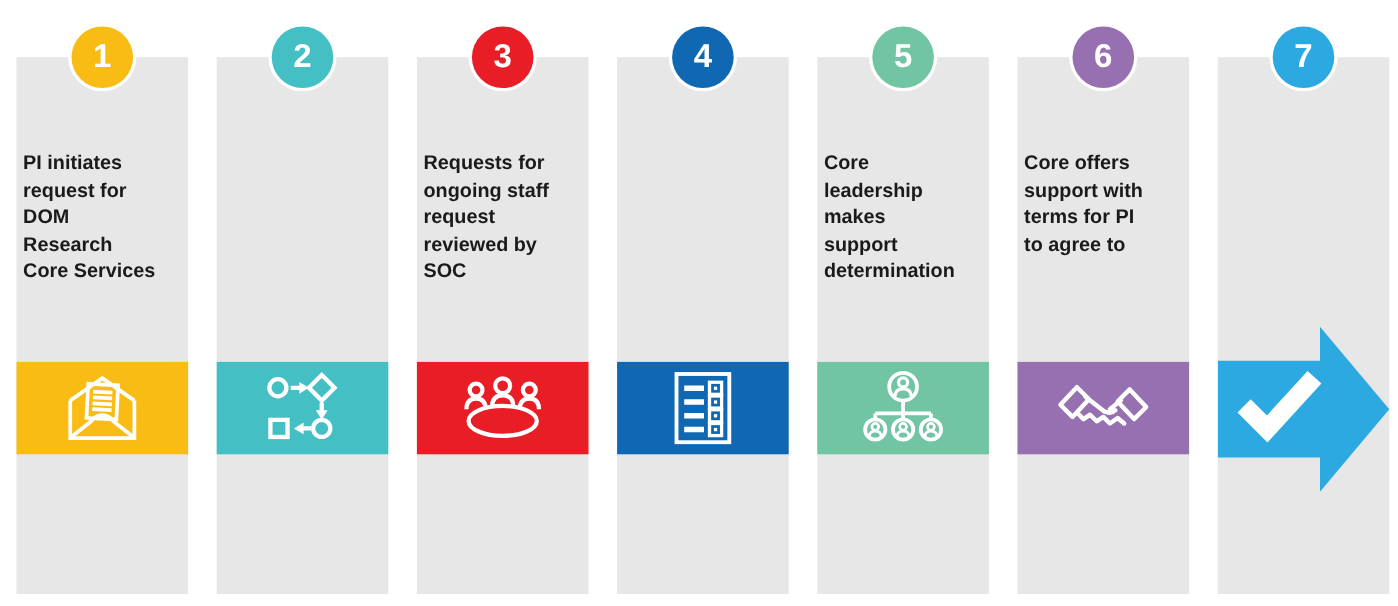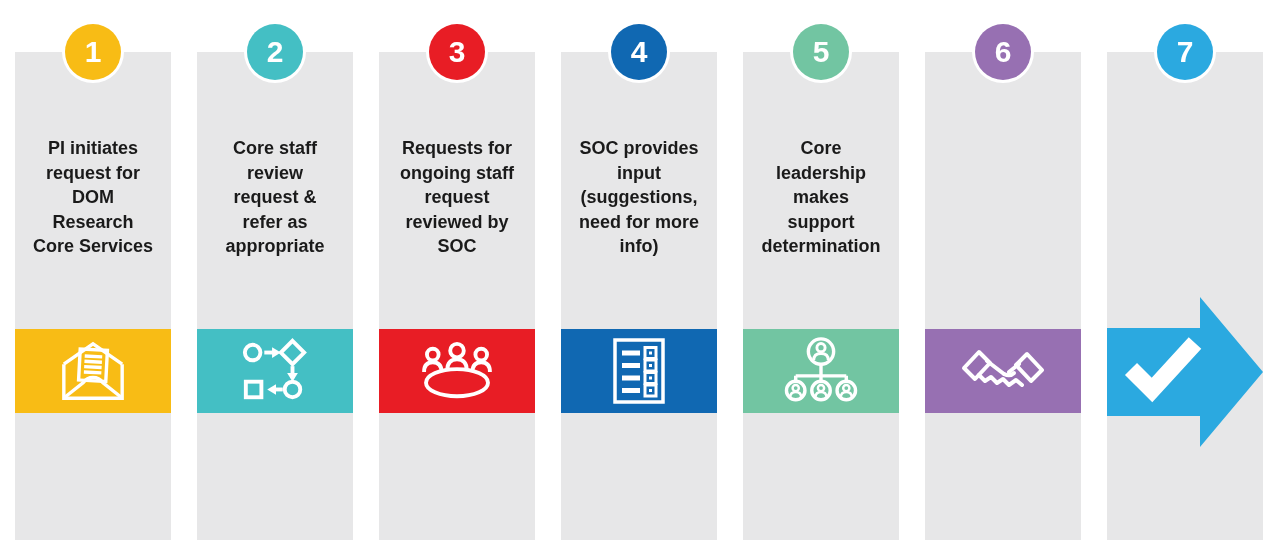--- a/index.html
+++ b/index.html
@@ -16,21 +16,21 @@
     position:absolute; top:-28px; left:50%; transform:translateX(-50%);
     width:56px; height:56px; border-radius:50%;
     background:var(--accent,#ccc);
     box-shadow:0 0 0 3px #ffffff;
     display:flex; align-items:center; justify-content:center;
     z-index:3;
   }
   .num { color:#ffffff; font-weight:bold; font-size:30px; line-height:1; }
   .label {
     position:absolute; top:84px; left:6px; right:6px;
-    text-align:center; font-weight:bold; font-size:18px; line-height:24.5px;
+    font-weight:bold; font-size:18px; line-height:24.5px;
     color:var(--accent,#1a1a1a);
     white-space:pre-line; z-index:2;
   }
   .band {
     position:absolute; top:277px; left:0; right:0; height:84px;
     background:var(--accent,#999);
     display:flex; align-items:center; justify-content:center;
     z-index:2;
   }
   .band svg { display:block; }
@@ -65,25 +65,20 @@
         </g>
       </svg>
     </div>
   </div>
 
   <div class="col" style="left:197px">
     <div class="panel" style="--accent: #e7e7e8;"></div>
     <div class="badge" style="--accent: #44bfc4;">
       <span class="num">2</span>
     </div>
-    <div class="label" style="--accent: #1a1a1a;">Core staff
-review
-request &amp;
-refer as
-appropriate</div>
     <div class="band" style="--accent: #44bfc4;">
       <svg width="70" height="70" viewBox="0 0 72 72">
         <g class="icon-stroke" stroke-width="4">
           <circle cx="13" cy="17" r="8"></circle>
           <path d="M25 17 L34 17"></path>
           <polygon points="54,5 66,17 54,29 42,17"></polygon>
           <path d="M54 31 L54 39"></path>
           <circle cx="54" cy="55" r="8"></circle>
           <path d="M44 55 L36 55"></path>
           <rect x="6" y="47" width="16" height="16"></rect>
@@ -120,25 +115,20 @@
         </g>
       </svg>
     </div>
   </div>
 
   <div class="col" style="left:561px">
     <div class="panel" style="--accent: #e7e7e8;"></div>
     <div class="badge" style="--accent: #1068b2;">
       <span class="num">4</span>
     </div>
-    <div class="label" style="--accent: #1a1a1a;">SOC provides
-input
-(suggestions,
-need for more
-info)</div>
     <div class="band" style="--accent: #1068b2;">
       <svg width="58" height="70" viewBox="0 0 58 70">
         <g class="icon-stroke" stroke-width="3.5">
           <rect x="5" y="4" width="48" height="62"></rect>
           <g stroke-width="5">
             <path d="M12 17 H30 M12 29.5 H30 M12 42 H30 M12 54.5 H30"></path>
           </g>
           <g stroke-width="3">
             <rect x="35" y="11.5" width="11" height="11"></rect>
             <rect x="35" y="24" width="11" height="11"></rect>
@@ -185,20 +175,24 @@
         </g>
       </svg>
     </div>
   </div>
 
   <div class="col" style="left:925px">
     <div class="panel" style="--accent: #e7e7e8;"></div>
     <div class="badge" style="--accent: #9770b2;">
       <span class="num">6</span>
     </div>
+    <div class="label" style="--accent: #1a1a1a;">Core offers
+support with
+terms for PI
+to agree to</div>
     <div class="band" style="--accent: #9770b2;">
       <svg width="88" height="66" viewBox="0 0 88 66">
         <g class="icon-stroke" stroke-width="4" stroke-linejoin="round" stroke-linecap="round">
           <polygon points="5,30 20,14 31,25 16,41"></polygon>
           <polygon points="83,32 68,16 57,27 72,43"></polygon>
           <path d="M28 23 L45 36"></path>
           <path d="M60 26 L50 34"></path>
           <path d="M20 37 l6 6 l6 -4 l6 6 l6 -4 l6 6 l7 -5 l6 5"></path>
           <path d="M45 36 q6 3 10 -1"></path>
         </g>

